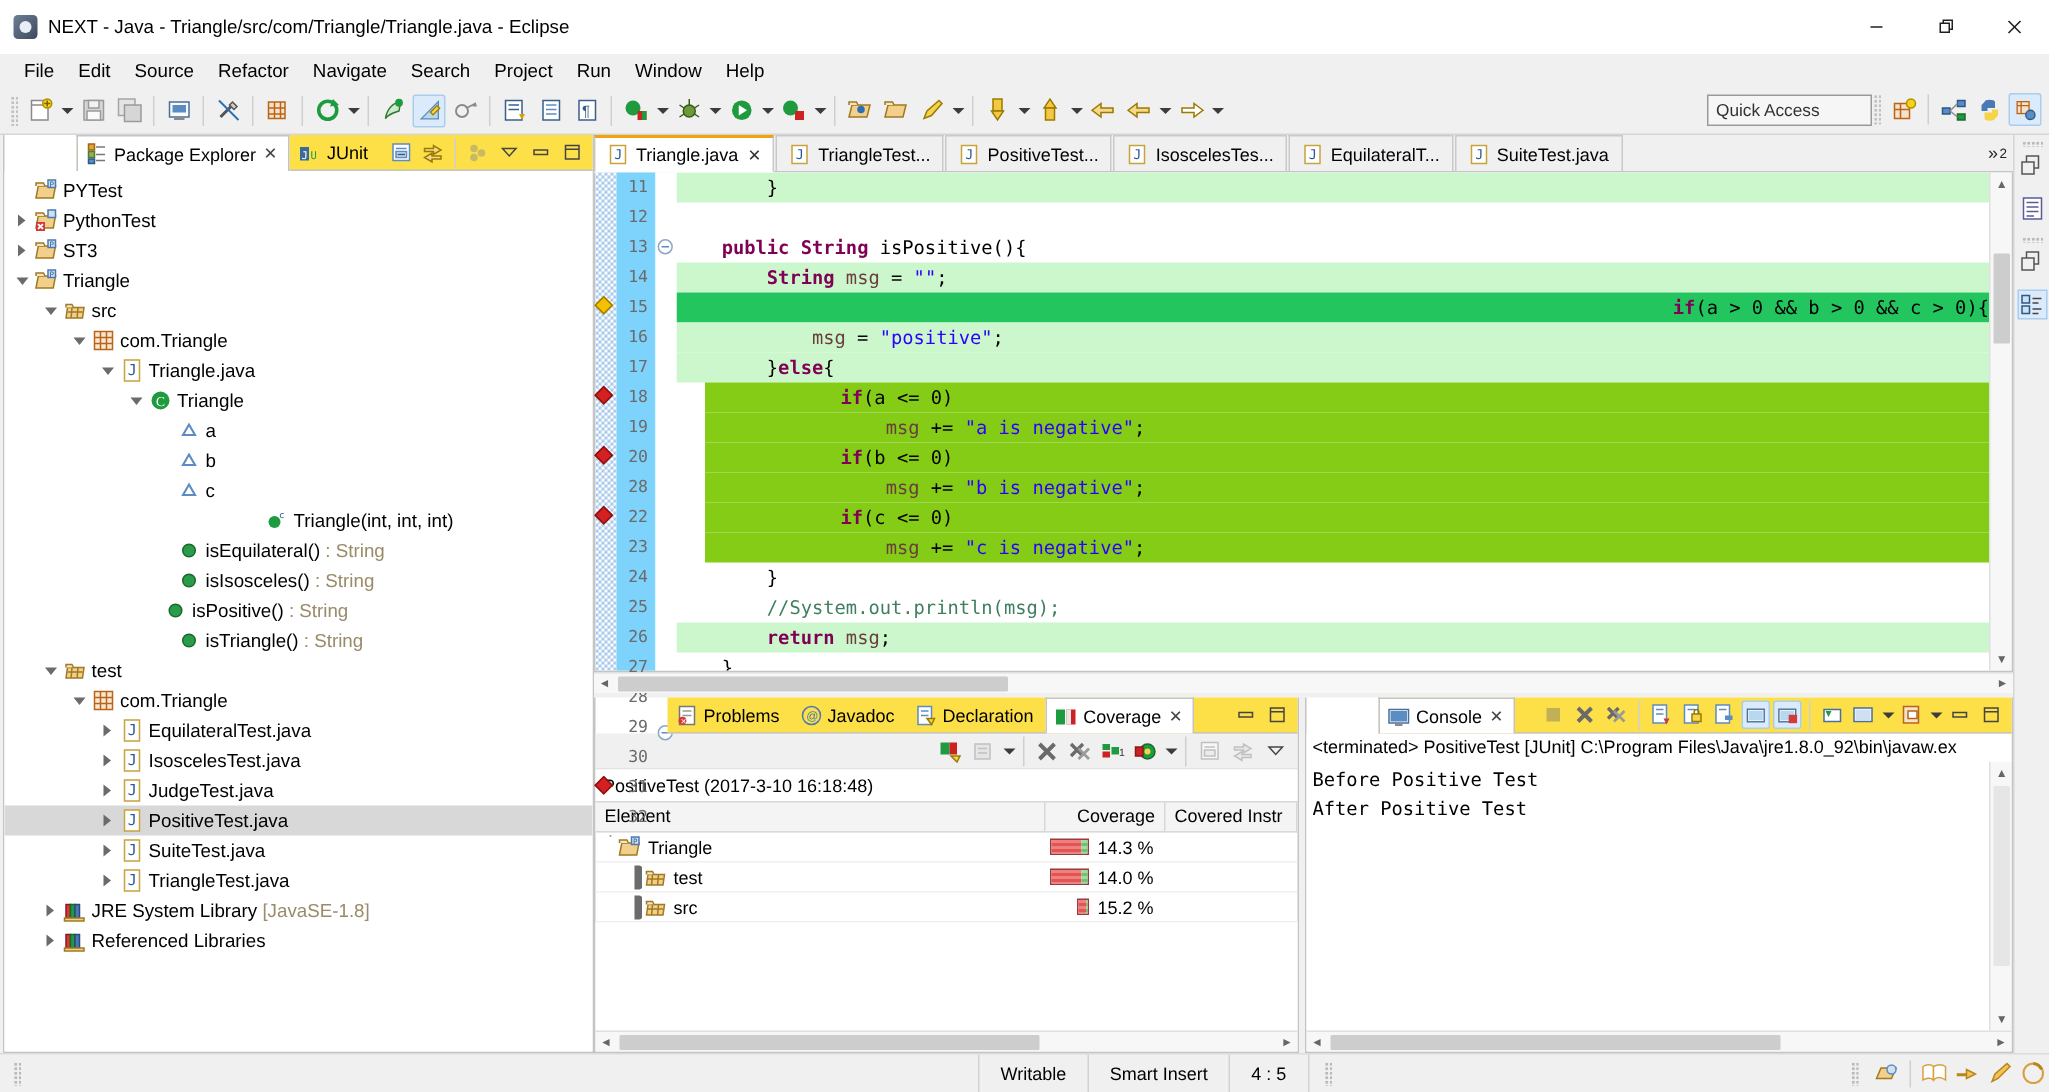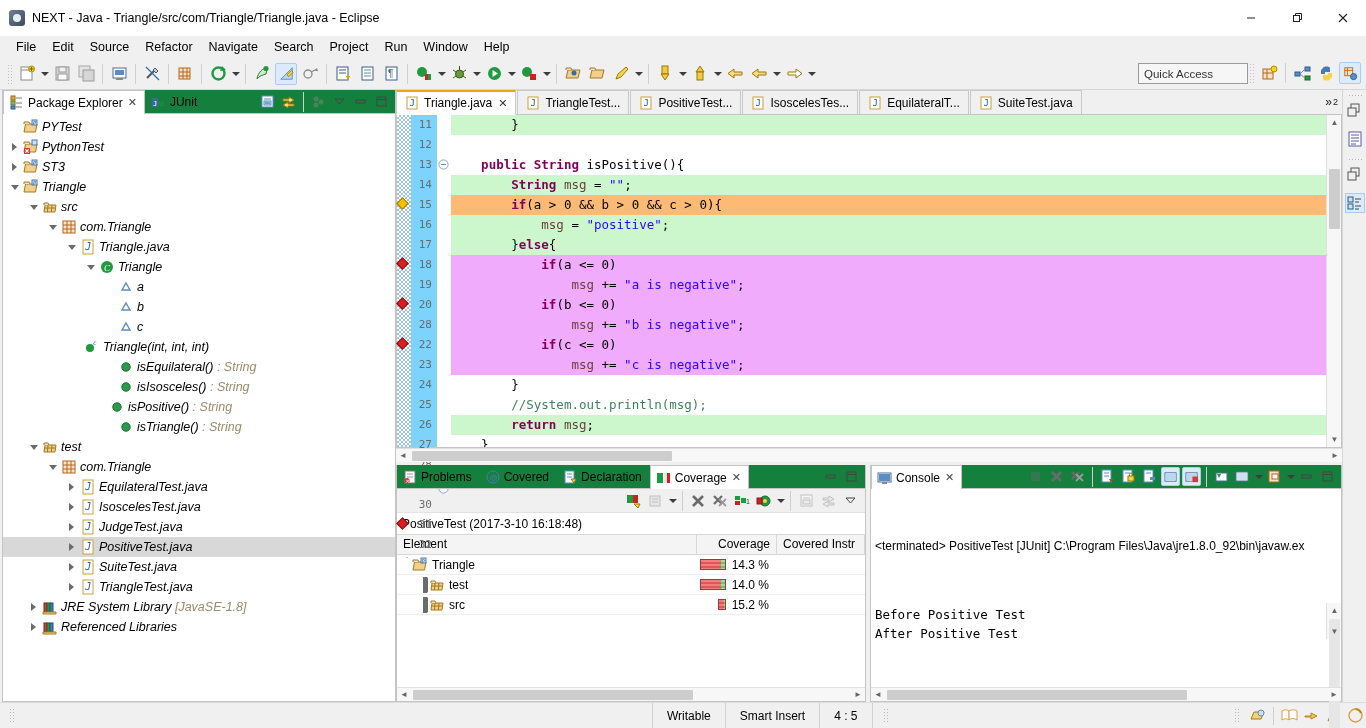--- a/index.html
+++ b/index.html
@@ -40,31 +40,31 @@
   .main { flex:1 1 auto; display:flex; min-height:0; background:#f0f0f0; }
   .leftcol { width:396px; flex:0 0 396px; display:flex; flex-direction:column; min-height:0; padding:0 0 0 2px; }
   .rightcol { flex:1 1 auto; display:flex; flex-direction:column; min-width:0; }
   .rightbar { width:24px; flex:0 0 24px; background:#f0f0f0; border-left:1px solid #d6d6d6; display:flex; flex-direction:column; align-items:center; padding-top:4px; }
   .rb-ic { width:20px; height:20px; margin-bottom:9px; display:flex; align-items:center; justify-content:center; }
   .rb-ic.act { background:#dcebfb; border:1px solid #a9cdf0; }
   .rb-dots { width:14px; height:4px; background-image:radial-gradient(#b9b9b9 40%, transparent 41%); background-size:3px 3px; margin-bottom:2px; }
 
   
   .view { display:flex; flex-direction:column; background:#fff; min-height:0; border:1px solid #c4c4c4; border-top:none; }
-  .vtabs { height:24px; background:#15803d; display:flex; align-items:flex-end; position:relative; border-bottom:1px solid #c4c4c4; }
+  .vtabs { height:24px; background:#fde047; display:flex; align-items:flex-end; position:relative; border-bottom:1px solid #c4c4c4;margin-left:48px; }
   .vtab { height:23px; display:flex; align-items:center; padding:0 7px 0 5px; font-size:12px; color:#000; white-space:nowrap; border:1px solid transparent; border-bottom:none; position:relative; }
   .vtab.active { background:#fff; border-color:#c4c4c4; margin-bottom:-1px; height:24px; }
   .vtab .ti { margin-right:4px; display:flex; }
   .vtab .xc { margin-left:5px; color:#444; font-size:11px; }
   .vtools { margin-left:auto; display:flex; align-items:center; height:23px; padding-right:3px; }
   .vtools .vb { width:19px; height:19px; display:flex; align-items:center; justify-content:center; margin:0 1px; border-radius:2px; }
   .vbody { flex:1 1 auto; overflow:hidden; background:#fff; position:relative; min-height:0; }
 
   
-  .tree { padding:3px 0 0 0; font-size:12.5px;font-style:italic; }
+  .tree { padding:3px 0 0 0; font-size:12.5px; }
   .trow { height:20px; display:flex; align-items:center; white-space:nowrap; padding-left:4px; }
   .trow.sel { background:#d8d8d8; }
   .trow .tw { width:15px; flex:0 0 15px; display:flex; align-items:center; justify-content:center; }
   .trow .ic { width:18px; flex:0 0 18px; display:flex; align-items:center; justify-content:center; margin-right:2px; }
   .trow .lb { color:#000; }
   .trow .lb .ret { color:#9a8b6a; }
   .chev { width:0; height:0; border-top:4px solid transparent; border-bottom:4px solid transparent; border-left:5px solid #6b6b6b; }
   .chev.open { border-left:4px solid transparent; border-right:4px solid transparent; border-top:5px solid #6b6b6b; border-bottom:none; }
 
   
@@ -79,22 +79,22 @@
   .gutter-ann { width:14px; flex:0 0 14px; background-image:
       linear-gradient(45deg,#9fc3e8 25%,transparent 25%,transparent 75%,#9fc3e8 75%),
       linear-gradient(45deg,#9fc3e8 25%,#ffffff 25%,#ffffff 75%,#9fc3e8 75%);
       background-size:4px 4px; background-position:0 0,2px 2px; position:relative; }
   .gutter-num { width:26px; flex:0 0 26px; background:#7dd3fc; font-family:"DejaVu Sans Mono", monospace; font-size:11px; color:#6b6b6b; text-align:right; padding-right:2px; position:relative; }
   .gutter-fold { width:14px; flex:0 0 14px; background:#fff; position:relative; }
   .codearea { flex:1 1 auto; position:relative; overflow:hidden; background:#fff; font-family:"DejaVu Sans Mono", monospace; font-size:12.5px; }
   .ln { height:20px; line-height:20px; white-space:pre; position:relative; }
   .gutter-num .ln { padding-right:3px; }
   .cov-g { background:#ccf7cc; }
-  .cov-y { background:#fdba74; }
-  .cov-r { background:#f0abfc; }
+  .cov-y { background:#22c55e;text-align:right; }
+  .cov-r { background:#84cc16;margin-left:19px; }
   .kw { color:#7f0055; font-weight:bold; }
   .str { color:#2a00ff; }
   .cmt { color:#3f7f5f; }
   .loc { color:#6a3e3e; }
   .mk { position:absolute; left:1px; top:4px; width:11px; height:11px; }
   .diamond { width:9px; height:9px; transform:rotate(45deg); }
   .vscroll { width:15px; flex:0 0 15px; background:#f7f7f7; border-left:1px solid #e0e0e0; position:relative; }
   .vthumb { position:absolute; left:2px; width:11px; background:#cdcdcd; border-radius:1px; }
   .vsu, .vsd { position:absolute; left:0; width:15px; height:15px; display:flex; align-items:center; justify-content:center; color:#666; font-size:8px; }
   .vsu { top:0; } .vsd { bottom:0; }
@@ -601,21 +601,21 @@
               </div>
               <div class="trow" style="padding-left: 99px;">
                 <span class="tw"></span>
                 <span class="ic">
                   <svg width="16" height="16" viewBox="0 0 16 16">
                     <polygon points="8,4 12,11 4,11" fill="none" stroke="#5b8cc4" stroke-width="1.4"></polygon>
                   </svg>
                 </span>
                 <span class="lb">c</span>
               </div>
-              <div class="trow" style="padding-left: 65px;">
+              <div class="trow" style="padding-left: 65px; justify-content: center;">
                 <span class="tw"></span>
                 <span class="ic">
                   <svg width="16" height="16" viewBox="0 0 16 16">
                     <circle cx="6" cy="9" r="4" fill="#1f9b3f"></circle>
                     <text x="9" y="6" font-size="6" fill="#2a5a8a" font-family="monospace">c</text>
                   </svg>
                 </span>
                 <span class="lb">Triangle(int, int, int)</span>
               </div>
               <div class="trow" style="padding-left: 99px;">
@@ -981,21 +981,21 @@
                 </span>
                 <span>Problems</span>
               </div>
               <div class="vtab">
                 <span class="ti">
                   <svg width="14" height="14" viewBox="0 0 14 14">
                       <circle cx="7" cy="7" r="6" fill="none" stroke="#4a7ab5"></circle>
                       <text x="3.5" y="10" font-size="8" fill="#4a7ab5">@</text>
                     </svg>
                 </span>
-                <span>Covered</span>
+                <span>Javadoc</span>
               </div>
               <div class="vtab">
                 <span class="ti">
                   <svg width="14" height="14" viewBox="0 0 14 14">
                       <rect x="2" y="1" width="9" height="12" fill="#fff" stroke="#5b8cc4"></rect>
                       <line x1="4" y1="4" x2="9" y2="4" stroke="#5b8cc4"></line>
                       <line x1="4" y1="7" x2="9" y2="7" stroke="#5b8cc4"></line>
                       <path d="M8 9 L13 9 L11 13 Z" fill="#f5d44a" stroke="#9a7a00"></path>
                     </svg>
                 </span>
@@ -1169,21 +1169,21 @@
             <div class="covempty"></div>
             <div class="hscroll">
               <div class="hsl">◄</div>
               <div class="hthumb" style="left:16px;width:280px;"></div>
               <div class="hsr" style="position:absolute;right:0;">►</div>
             </div>
           </div>
         </div>
 
         <div class="conpanel">
-          <div class="view" style="flex:1 1 auto;gap:48px;">
+          <div class="view" style="flex:1 1 auto;">
             <div class="vtabs">
               <div class="vtab active">
                 <span class="ti">
                   <svg width="15" height="14" viewBox="0 0 15 14">
                       <rect x="1" y="2" width="13" height="9" fill="#fff" stroke="#4a6f9a"></rect>
                       <rect x="2" y="3" width="11" height="7" fill="#5b8cc4"></rect>
                       <rect x="5" y="11" width="5" height="2" fill="#8a8a8a"></rect>
                     </svg>
                 </span>
                 <span>Console</span>

